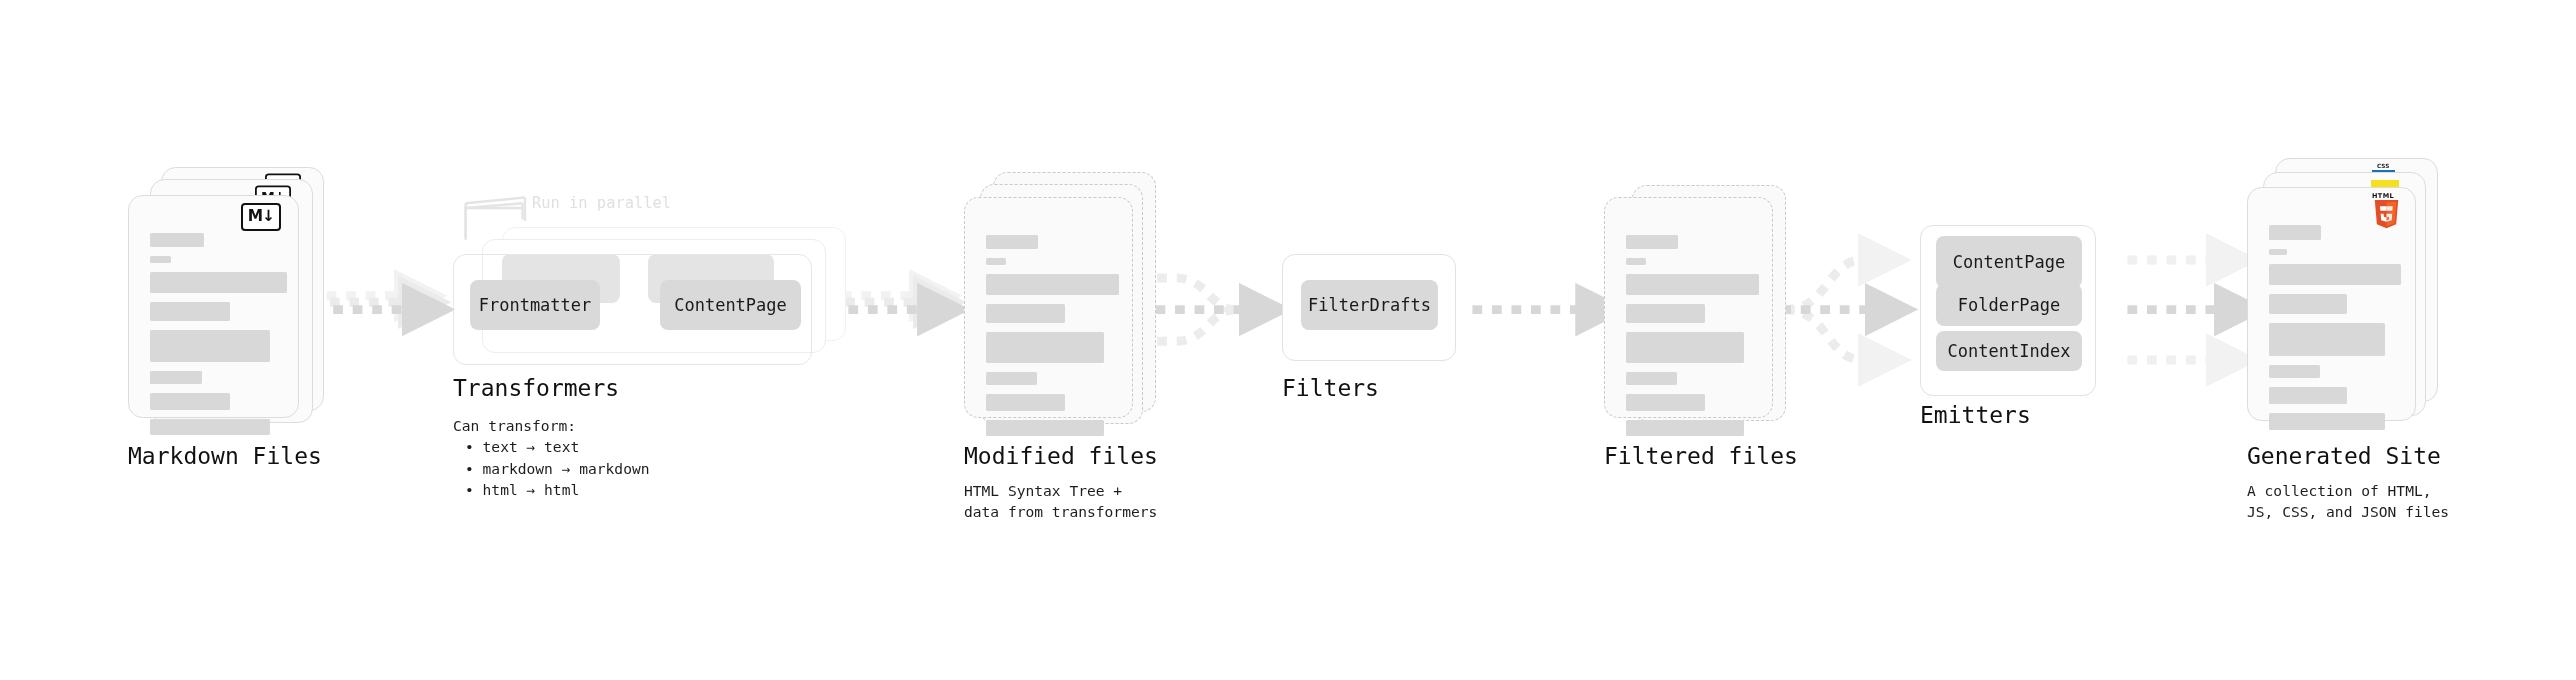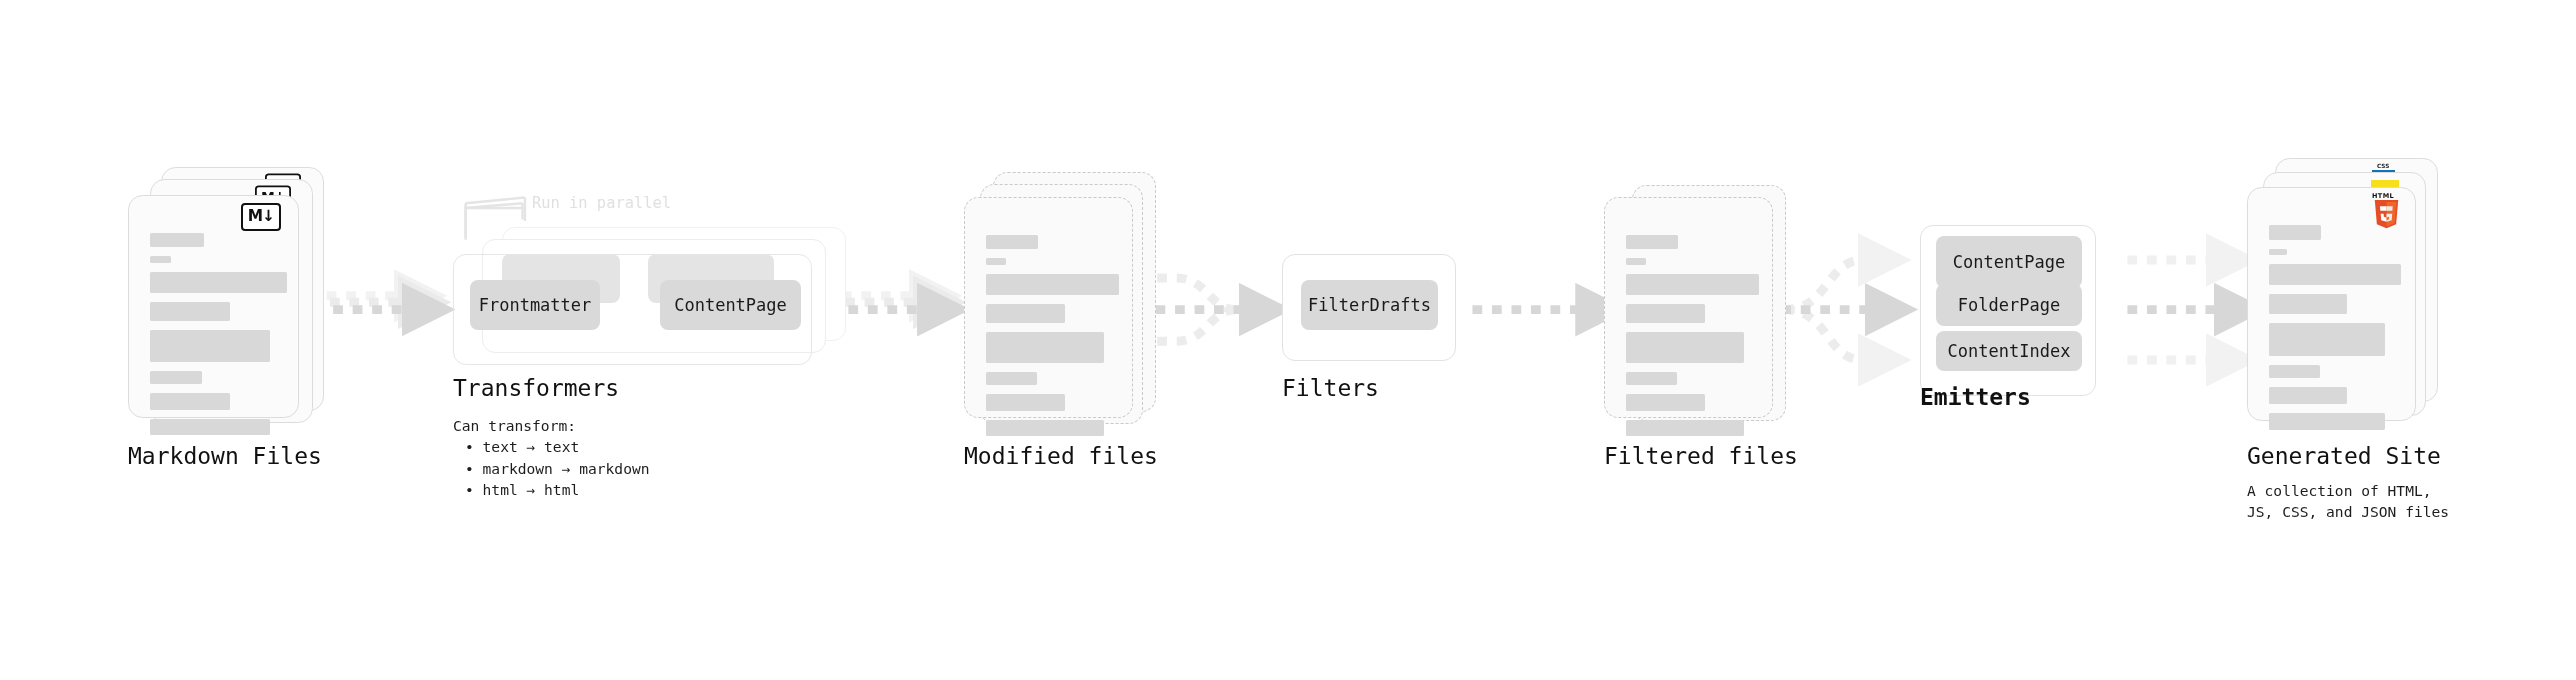--- a/index.html
+++ b/index.html
@@ -285,20 +285,22 @@
         <div class="doc-line" style="width:133px; height:21px;"></div>
         <div class="doc-line" style="width:79px; height:19.5px;"></div>
         <div class="doc-line" style="width:118px; height:31px;"></div>
         <div class="doc-line" style="width:51px; height:13px;"></div>
         <div class="doc-line" style="width:79px; height:17px;"></div>
         <div class="doc-line" style="width:118px; height:16.3px;"></div>
       </div>
     </div>
   </div>
   <div class="caption-title" style="left:964px; top:443px;">Modified files</div>
+  <div class="caption-sub" style="left:964px; top:480px;">HTML Syntax Tree +
+data from transformers</div>
 
   <div>
     <div class="panel" style="left:1282px; top:254px; width:174px; height:107px;"></div>
     <div class="pill" style="left:1301px; top:280px; width:137px; height:50px;">FilterDrafts</div>
   </div>
   <div class="caption-title" style="left:1282px; top:375px;">Filters</div>
 
   <div class="doc-stack">
     <div class="doc-card dashed abs" style="left:1632px; top:185px; width:154px; height:236px;"></div>
     <div class="doc-card dashed abs" style="left:1604px; top:197px; width:169px; height:221px;">
@@ -315,21 +317,21 @@
     </div>
   </div>
   <div class="caption-title" style="left:1604px; top:443px;">Filtered files</div>
 
   <div>
     <div class="panel" style="left:1920px; top:225px; width:176px; height:171px;"></div>
     <div class="pill" style="left:1936px; top:236px; width:146px; height:52px;">ContentPage</div>
     <div class="pill" style="left:1936px; top:284px; width:146px; height:42px;">FolderPage</div>
     <div class="pill" style="left:1936px; top:331px; width:146px; height:40px;">ContentIndex</div>
   </div>
-  <div class="caption-title" style="left:1920px; top:384px;font-weight:bold;">Emitters</div>
+  <div class="caption-title" style="left:1920px; top:402px;">Emitters</div>
 
   <div class="doc-stack">
     <div class="doc-card abs" style="left:2275px; top:158px; width:163px; height:244px;"></div>
     <div class="badge css-badge" style="left:2371px; top:163px;">
       <div class="c-word">CSS</div>
       <div class="c-bar"></div>
     </div>
 
     <div class="doc-card abs" style="left:2263px; top:172px; width:163px; height:244px;"></div>
     <div class="badge js-badge" style="left:2371px; top:180px;"></div>

